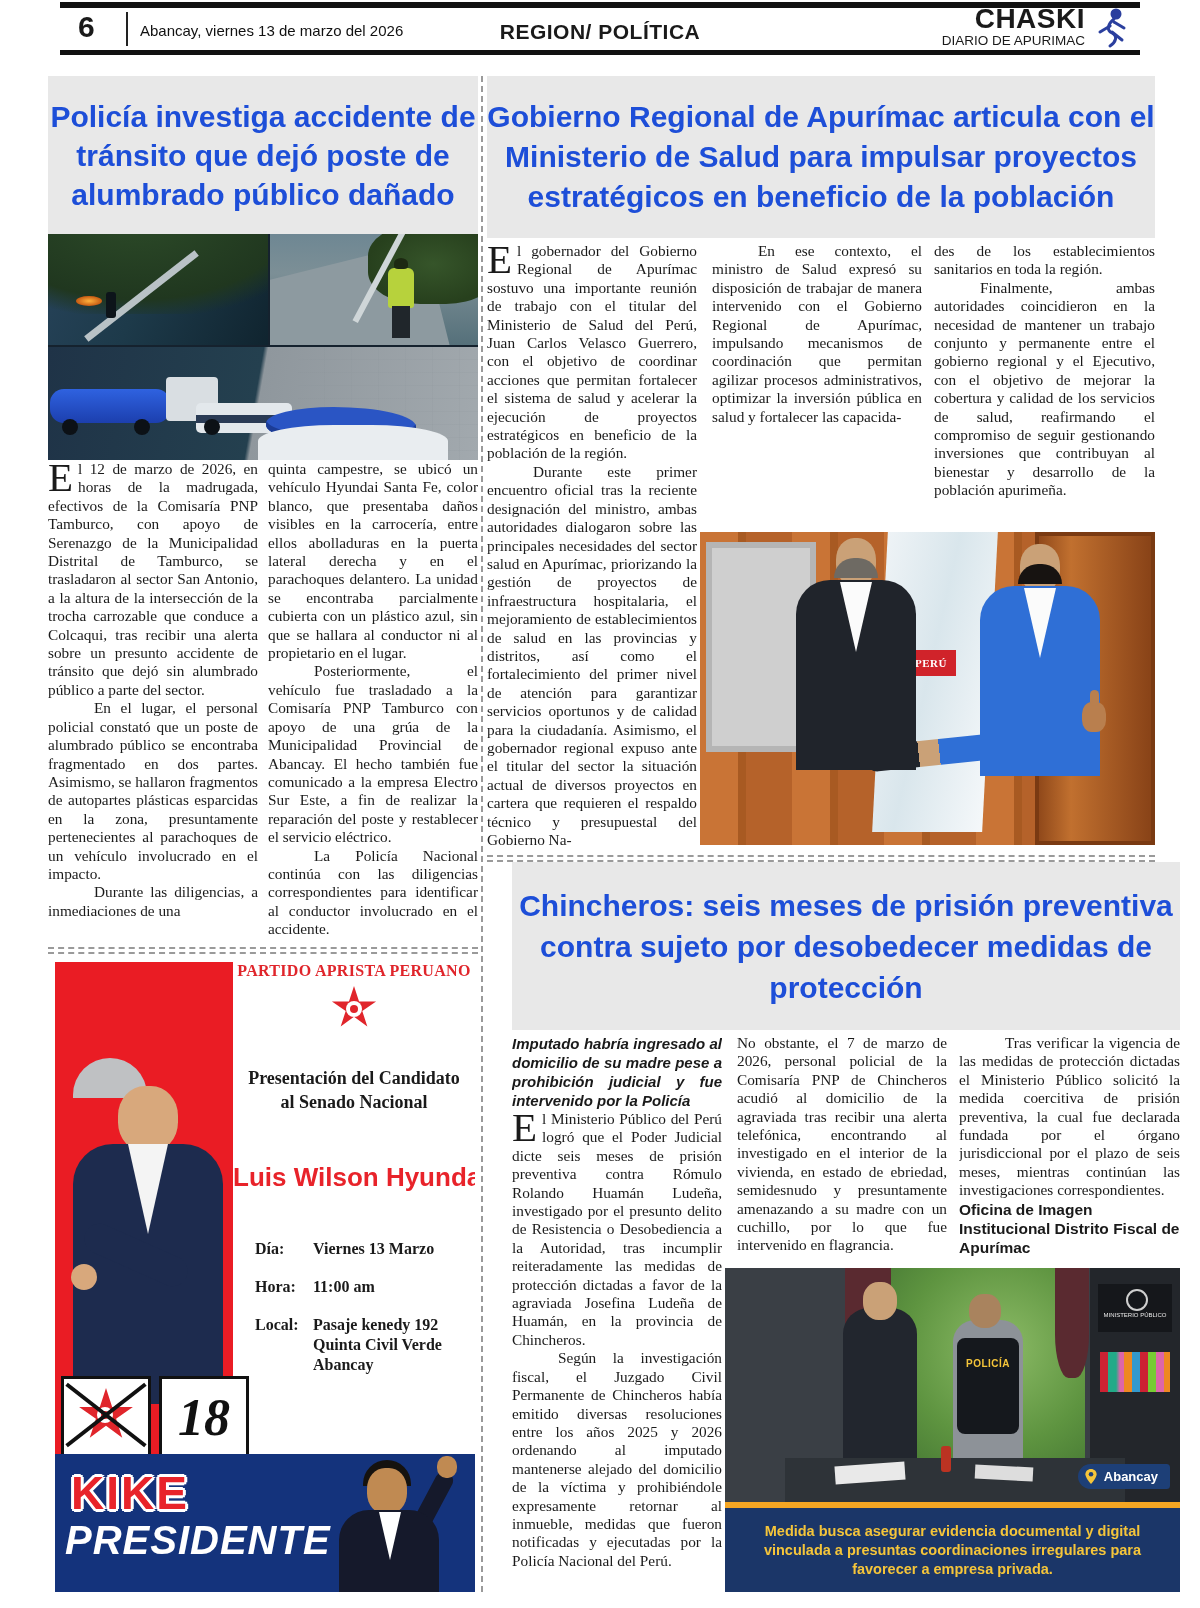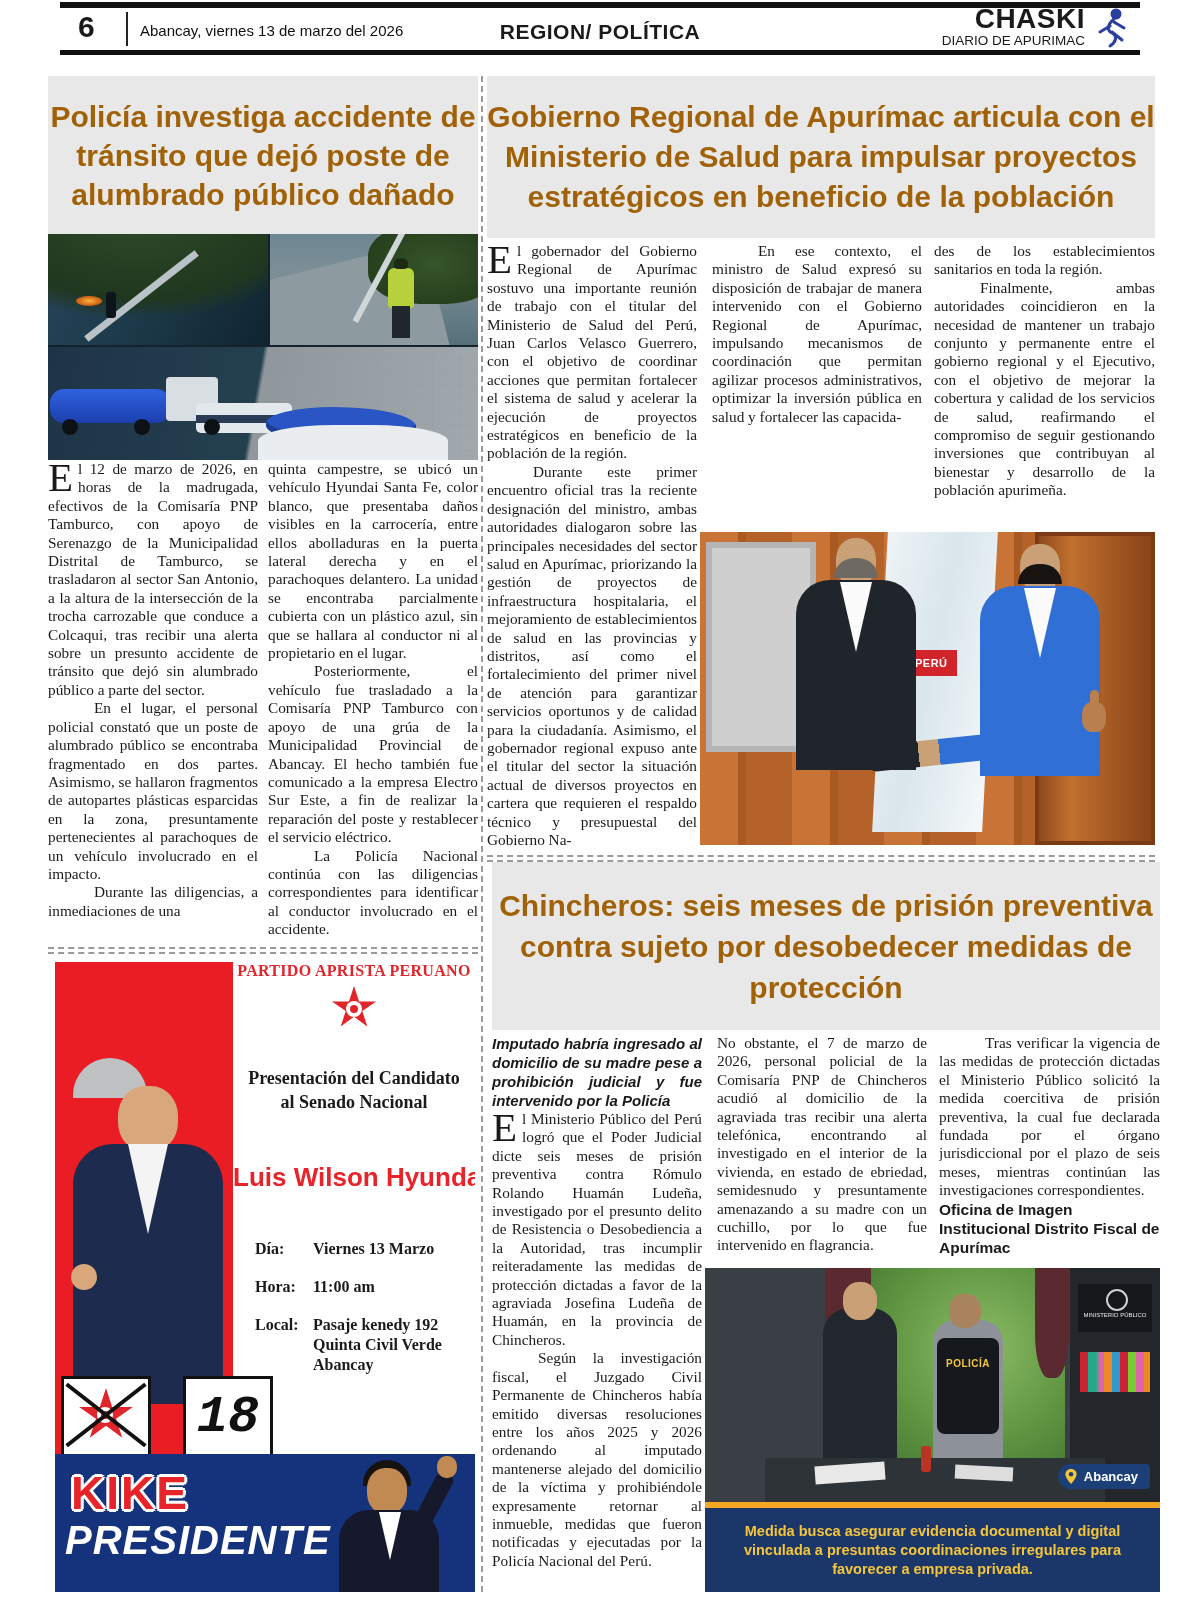--- a/index.html
+++ b/index.html
@@ -16,21 +16,21 @@
              font-size:15px;color:#111;}
   .section-title{position:absolute;left:0;top:20px;width:1200px;text-align:center;
                  font-family:"Liberation Sans",sans-serif;font-weight:700;font-size:21px;letter-spacing:.5px;}
   .brand{position:absolute;right:115px;top:6px;text-align:right;font-family:"Liberation Sans",sans-serif;}
   .brand-name{font-weight:700;font-size:28px;line-height:26px;letter-spacing:.5px;}
   .brand-sub{font-size:13.5px;margin-top:1px;}
   .chaski-icon{position:absolute;right:66px;top:6px;width:44px;height:44px;}
 
   
   .headline-box{background:#e8e8e8;text-align:center;font-family:"Liberation Sans",sans-serif;
-                font-weight:700;color:#a16207;display:flex;align-items:center;justify-content:center;}
+                font-weight:700;color:#1d4ed8;display:flex;align-items:center;justify-content:center;}
   .bodycol{position:absolute;overflow:hidden;font-size:15.3px;line-height:18.4px;text-align:justify;}
   .bodycol p{margin:0;}
   .bodycol p.indent{text-indent:46px;}
   .dropcap{float:left;font-size:41px;line-height:33px;padding:1px 5px 0 0;font-weight:400;}
   .hrule{position:absolute;height:3px;border-top:2px dashed #9a9a9a;border-bottom:2px dashed #9a9a9a;}
   .vdivider{position:absolute;left:481px;top:76px;height:1516px;width:0;border-left:2px dashed #9a9a9a;}
 
   
   .art-accident{position:absolute;left:48px;top:76px;width:430px;}
   .art-accident .headline-box{height:158px;font-size:30px;line-height:39px;}
@@ -89,22 +89,22 @@
   .ad-sched{margin:46px 0 0 22px;font-weight:700;font-size:16px;line-height:20px;}
   .ad-row{display:flex;margin-bottom:18px;}
   .ad-row .lab{width:58px;}
   .ballots{position:absolute;left:6px;top:414px;display:flex;gap:8px;}
   .bbox{width:84px;height:76px;background:#fff;border:3px solid #111;position:relative;overflow:hidden;}
   .bbox .star{width:56px;height:54px;margin:9px auto 0;}
   .bbox .star .ring{left:19px;top:19px;}
   .cross-a,.cross-b{position:absolute;left:-8px;top:34px;width:100px;height:4px;background:#111;}
   .cross-a{transform:rotate(38deg);}
   .cross-b{transform:rotate(-38deg);}
-  .bnum{display:flex;align-items:center;justify-content:center;font-family:Liberation Mono, monospace;
-        font-weight:700;font-style:italic;font-size:52px;color:#111;margin-left:24px;}
+  .bnum{display:flex;align-items:center;justify-content:center;font-family:Liberation Serif, serif;
+        font-weight:700;font-style:italic;font-size:52px;color:#111;}
   .ad-band{position:absolute;left:0;top:492px;width:420px;height:138px;background:#14337c;overflow:hidden;}
   .kike{position:absolute;left:16px;top:12px;font-family:"Liberation Sans",sans-serif;font-weight:700;
         font-size:46px;color:#e8232a;letter-spacing:2px;
         text-shadow:-3px 0 #fff,3px 0 #fff,0 -3px #fff,0 3px #fff,-2px -2px #fff,2px 2px #fff,-2px 2px #fff,2px -2px #fff;}
   .presidente{position:absolute;left:10px;top:64px;font-family:"Liberation Sans",sans-serif;font-weight:700;
               font-style:italic;font-size:40px;color:#fff;letter-spacing:1px;}
   .kikeman{position:absolute;right:6px;top:6px;width:160px;height:132px;}
   .kikeman .face{position:absolute;left:58px;top:8px;width:40px;height:46px;background:#c08a52;border-radius:45%;}
   .kikeman .hair{position:absolute;left:54px;top:0px;width:48px;height:26px;background:#15120f;border-radius:24px 24px 0 0;}
   .kikeman .suit{position:absolute;left:30px;top:50px;width:100px;height:82px;background:#15192b;border-radius:30px 30px 0 0;}
@@ -117,37 +117,37 @@
   .art-health .headline-box{height:162px;font-size:30px;line-height:40px;}
   .hl-c1{left:0;top:166px;width:210px;height:610px;}
   .hl-c2{left:225px;top:166px;width:210px;height:290px;}
   .hl-c3{left:447px;top:166px;width:221px;height:290px;}
   .handshake{position:absolute;left:213px;top:456px;width:455px;height:313px;overflow:hidden;
      background:repeating-linear-gradient(90deg,#c97436 0 38px,#a85a22 38px 46px,#b5622a 46px 92px);}
   .handshake .doorpanel{position:absolute;right:0;top:0;width:120px;height:313px;
      background:linear-gradient(90deg,#8a4418,#c1702f 30%,#8a4418 95%);box-shadow:inset 0 0 0 4px #7a3a12;}
   .handshake .wallart{position:absolute;left:6px;top:10px;width:110px;height:210px;background:#cfcfcf;box-shadow:inset 0 0 0 6px #b5b5b5;}
   .handshake .flag{position:absolute;left:180px;top:0px;width:110px;height:300px;background:linear-gradient(100deg,#eef3f6 0%,#d9e6ec 45%,#f5f8fa 100%);transform:skewX(-3deg);}
-  .flaglabel{position:absolute;left:206px;top:118px;background:#d0232a;color:#fff;font-family:Liberation Sans, sans-serif;
+  .flaglabel{position:absolute;left:206px;top:118px;background:#d0232a;color:#fff;font-family:Liberation Serif, serif;
              font-weight:700;font-size:11px;padding:7px 9px;letter-spacing:.5px;}
   .man{position:absolute;}
   .man .head{width:40px;height:48px;background:#caa177;border-radius:45%;margin:0 auto;}
   .man .hair{width:44px;height:20px;border-radius:22px 22px 0 0;margin:0 auto -44px;position:relative;top:-4px;}
   .man .torso{width:120px;height:190px;border-radius:34px 34px 0 0;margin:-6px auto 0;position:relative;}
   .man .vshirt{position:absolute;left:44px;top:2px;width:32px;height:70px;background:#fbfbfb;clip-path:polygon(0 0,100% 0,50% 100%);}
   .man1 .hair{background:#6e6a63;}
   .man1 .torso{background:#20242b;}
   .man2 .hair{background:#171311;}
   .man2 .torso{background:#2f6fd6;}
   .shake{position:absolute;left:164px;top:208px;width:130px;height:26px;background:linear-gradient(90deg,#20242b 0 42%,#caa177 42% 58%,#2f6fd6 58%);border-radius:13px;transform:rotate(-6deg);}
   .thumb{position:absolute;left:382px;top:170px;width:24px;height:30px;background:#b97f4e;border-radius:40%;}
   .thumb:after{content:"";position:absolute;left:8px;top:-12px;width:9px;height:16px;background:#b97f4e;border-radius:5px;}
 
   
-  .art-chin{position:absolute;left:492px;top:862px;width:668px;height:730px;}
+  .art-chin{position:absolute;left:512px;top:862px;width:668px;height:730px;}
   .art-chin .headline-box{height:168px;font-size:30px;line-height:41px;}
   .ch-c1{left:0;top:172px;width:210px;height:558px;}
   .ch-c2{left:225px;top:172px;width:210px;height:242px;}
   .ch-c3{left:447px;top:172px;width:221px;height:250px;}
   .lede{font-family:"Liberation Sans",sans-serif;font-weight:700;font-style:italic;font-size:15px;line-height:19px;margin-bottom:2px;}
   .credit{font-family:"Liberation Sans",sans-serif;font-weight:700;font-size:15.5px;line-height:19px;text-align:left;margin-top:2px;}
   .raid{position:absolute;left:213px;top:406px;width:455px;height:324px;}
   .raid-scene{position:absolute;left:0;top:0;width:455px;height:234px;overflow:hidden;background:#3a3f45;}
   .raid .window{position:absolute;left:150px;top:0;width:210px;height:200px;background:radial-gradient(circle at 60% 40%,#8cbb66 0%,#5e9440 55%,#3f7030 100%);}
   .raid .curtain{position:absolute;left:120px;top:0;width:46px;height:140px;background:#5a2a30;border-radius:0 0 40% 40%;}

